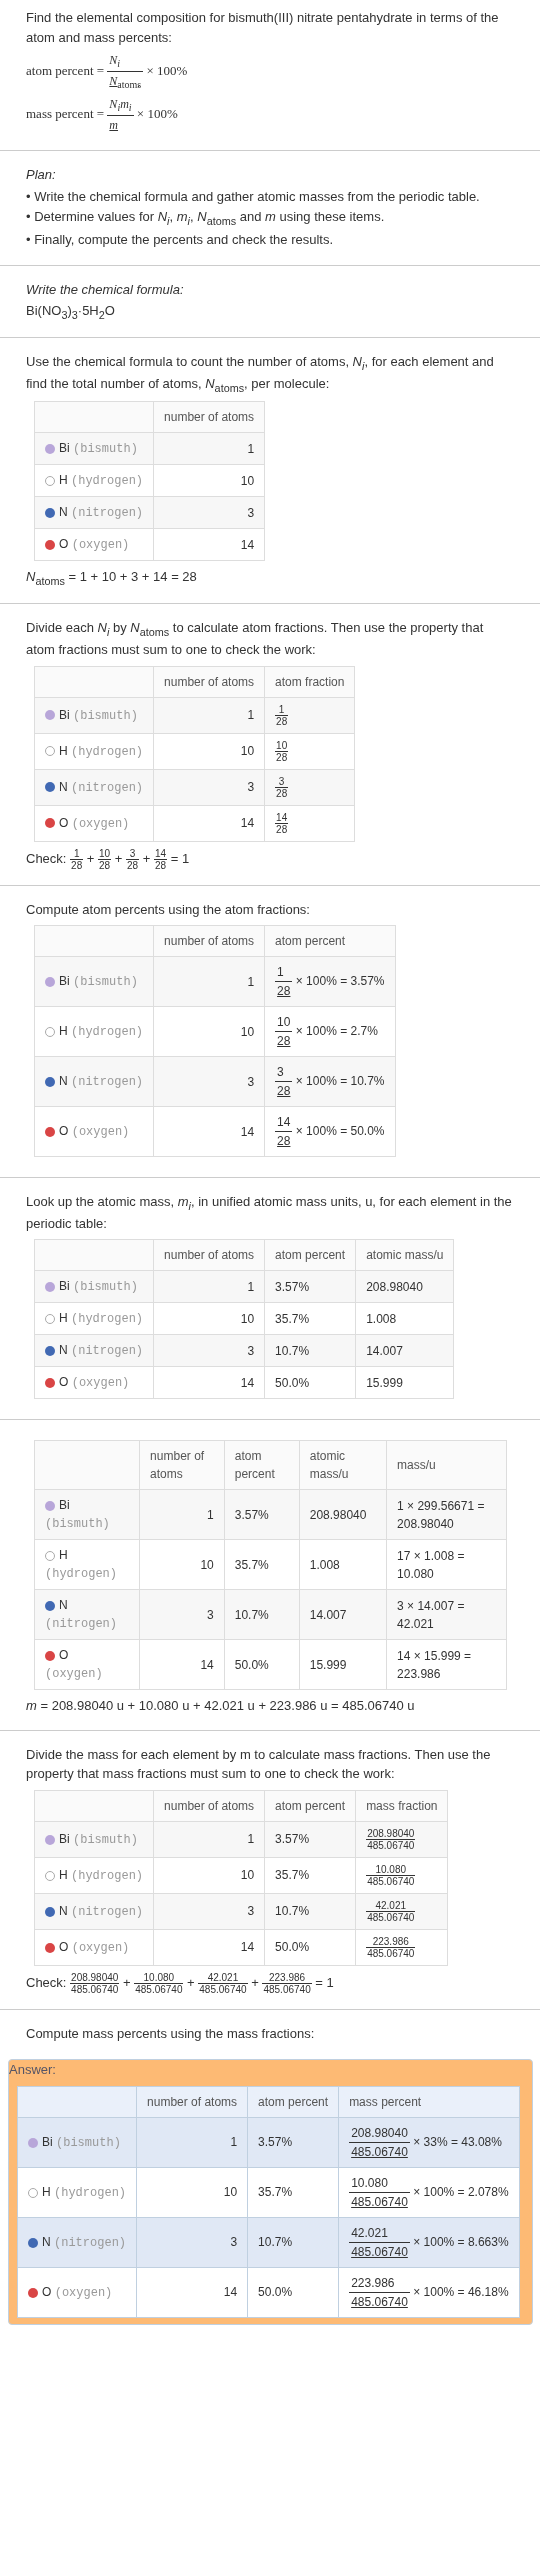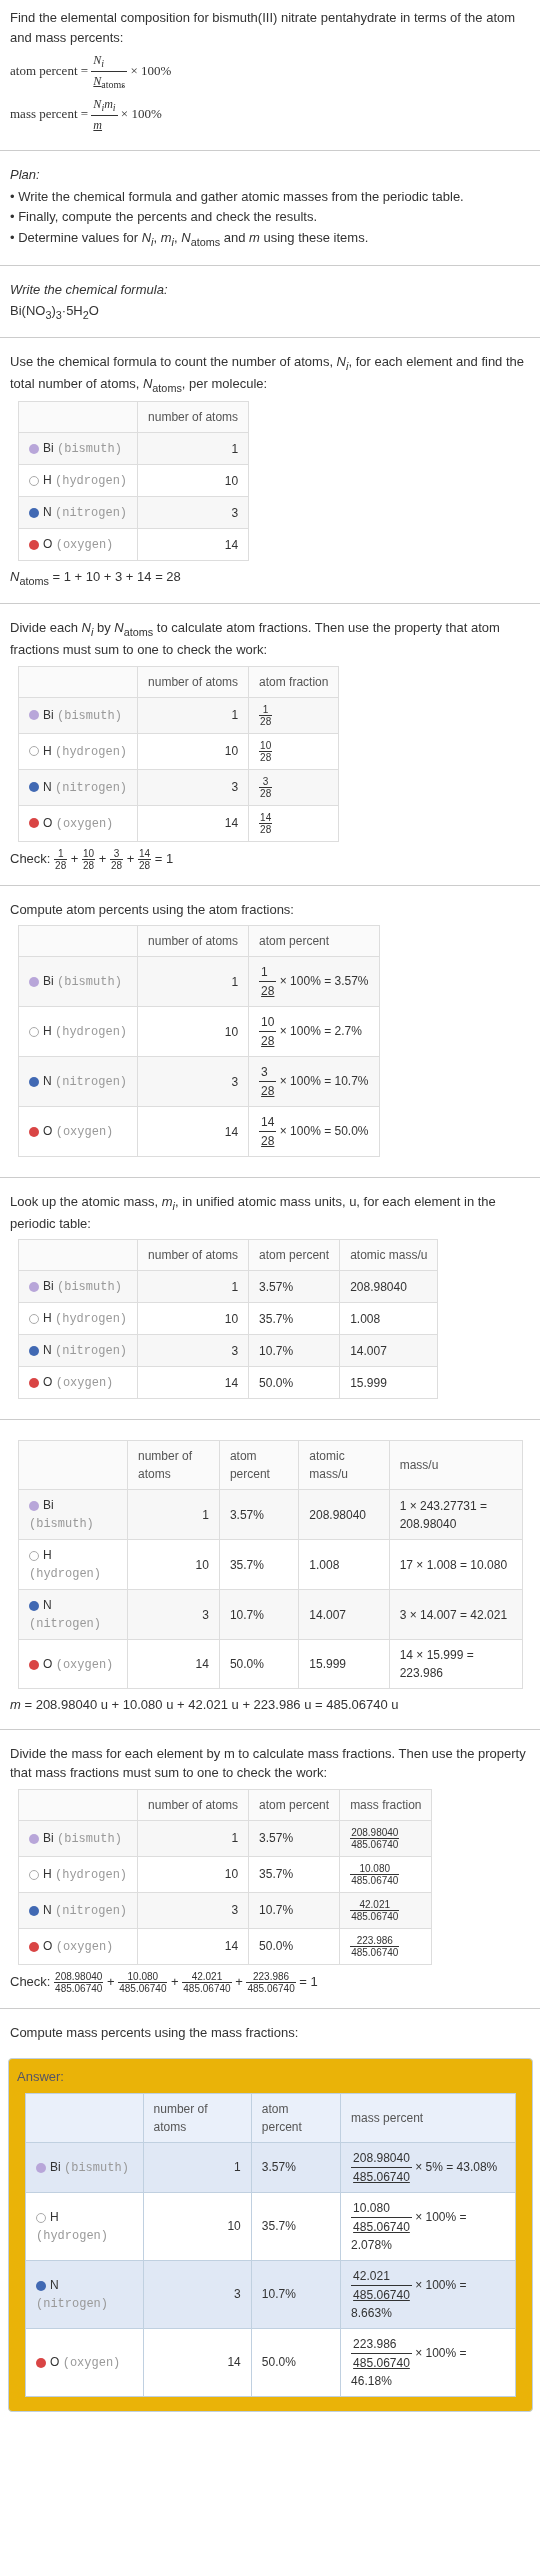--- a/index.html
+++ b/index.html
@@ -4,21 +4,21 @@
 <style>
 * { box-sizing: border-box; margin: 0; padding: 0; }
 body {
   font-family: -apple-system, BlinkMacSystemFont, "Segoe UI", Arial, sans-serif;
   font-size: 13px;
   color: #333;
   background: #fff;
   width: 541px;
   line-height: 1.5;
 }
-.section { padding: 8px 10px; }
+.section { padding: 8px 26px; }
 .intro-text { margin-bottom: 4px; }
 .formula-line { font-family: "Times New Roman", serif; margin: 2px 0; }
 .frac { display: inline-block; text-align: left; vertical-align: middle; font-size: 12px; }
 .frac .num { display: block; border-bottom: 1px solid #333; padding: 0 2px; }
 .frac .den { display: block; padding: 0 2px; text-decoration: underline; }
 hr.divider { border: none; border-top: 1px solid #ccc; margin: 6px 0; }
 .plan-title, .label-line { margin-bottom: 2px; font-style: italic; }
 .plan-item { margin: 1px 0; }
 .chem { font-family: Arial, sans-serif; }
 
@@ -40,24 +40,23 @@
 
 .dot { display: inline-block; width: 10px; height: 10px; border-radius: 50%; margin-right: 4px; vertical-align: middle; }
 .dot-bi { background: #b8a6d9; }
 .dot-h { background: #fff; border: 1px solid #aaa; }
 .dot-n { background: #4169b3; }
 .dot-o { background: #d94545; }
 .muted { color: #999; font-family: Liberation Mono, monospace; }
 
 .answer-box {
   border: 1px solid #c0d0e0;
-  background: #eab308;
+  background: #fdba74;
   border-radius: 4px;
   margin: 8px;
-  padding: 8px;
 }
 .answer-title { color: #556; font-size: 13px; margin-bottom: 6px; }
 .answer-box table.data th, .answer-box table.data td { background: #eaf0fa; }
 .answer-box table.data tr:nth-child(even) td { background: #e0e8f5; }
 .answer-box table.data td { border-color: #c0d0e0; }
 .answer-box table.data th { border-color: #c0d0e0; }
 
 .small-frac { display: inline-block; text-align: center; vertical-align: middle; font-size: 10px; line-height: 1.1; }
 .small-frac .num { display: block; border-bottom: 1px solid #333; padding: 0 1px; }
 .small-frac .den { display: block; padding: 0 1px; }
@@ -79,22 +78,22 @@
     <span class="frac"><span class="num"><i>N<sub>i</sub>m<sub>i</sub></i></span><span class="den"><i>m</i></span></span>
     <span>× 100%</span>
   </div>
 </div>
 
 <hr class="divider">
 
 <div class="section">
   <div class="plan-title">Plan:</div>
   <div class="plan-item">• Write the chemical formula and gather atomic masses from the periodic table.</div>
+  <div class="plan-item">• Determine values for <i>N<sub>i</sub></i>, <i>m<sub>i</sub></i>, <i>N</i><sub>atoms</sub> and <i>m</i> using these items.</div>
   <div class="plan-item">• Finally, compute the percents and check the results.</div>
-  <div class="plan-item">• Determine values for <i>N<sub>i</sub></i>, <i>m<sub>i</sub></i>, <i>N</i><sub>atoms</sub> and <i>m</i> using these items.</div>
 </div>
 
 <hr class="divider">
 
 <div class="section">
   <div class="label-line">Write the chemical formula:</div>
   <div class="chem"><span>Bi(NO</span><sub>3</sub><span>)</span><sub>3</sub><span>·5H</span><sub>2</sub><span>O</span></div>
 </div>
 
 <hr class="divider">
@@ -254,21 +253,21 @@
           <th>number of atoms</th>
           <th>atom percent</th>
           <th>atomic mass/u</th>
           <th>mass/u</th>
         </tr>
     <tr>
           <td><span class="dot dot-bi"></span><span>Bi</span> <span class="muted">(bismuth)</span></td>
           <td class="num">1</td>
           <td>3.57%</td>
           <td>208.98040</td>
-          <td>1 × 243.27731 = 208.98040</td>
+          <td>1 × 299.56671 = 208.98040</td>
         </tr>
     <tr>
           <td><span class="dot dot-h"></span><span>H</span> <span class="muted">(hydrogen)</span></td>
           <td class="num">10</td>
           <td>35.7%</td>
           <td>1.008</td>
           <td>17 × 1.008 = 10.080</td>
         </tr>
     <tr>
           <td><span class="dot dot-n"></span><span>N</span> <span class="muted">(nitrogen)</span></td>
@@ -346,21 +345,21 @@
         <tr>
           <th></th>
           <th>number of atoms</th>
           <th>atom percent</th>
           <th>mass percent</th>
         </tr>
     <tr>
           <td><span class="dot dot-bi"></span><span>Bi</span> <span class="muted">(bismuth)</span></td>
           <td class="num">1</td>
           <td>3.57%</td>
-          <td><span class="frac"><span class="num">208.98040</span><span class="den">485.06740</span></span><span> × 5% = 43.08%</span></td>
+          <td><span class="frac"><span class="num">208.98040</span><span class="den">485.06740</span></span><span> × 33% = 43.08%</span></td>
         </tr>
     <tr>
           <td><span class="dot dot-h"></span><span>H</span> <span class="muted">(hydrogen)</span></td>
           <td class="num">10</td>
           <td>35.7%</td>
           <td><span class="frac"><span class="num">10.080</span><span class="den">485.06740</span></span><span> × 100% = 2.078%</span></td>
         </tr>
     <tr>
           <td><span class="dot dot-n"></span><span>N</span> <span class="muted">(nitrogen)</span></td>
           <td class="num">3</td>

